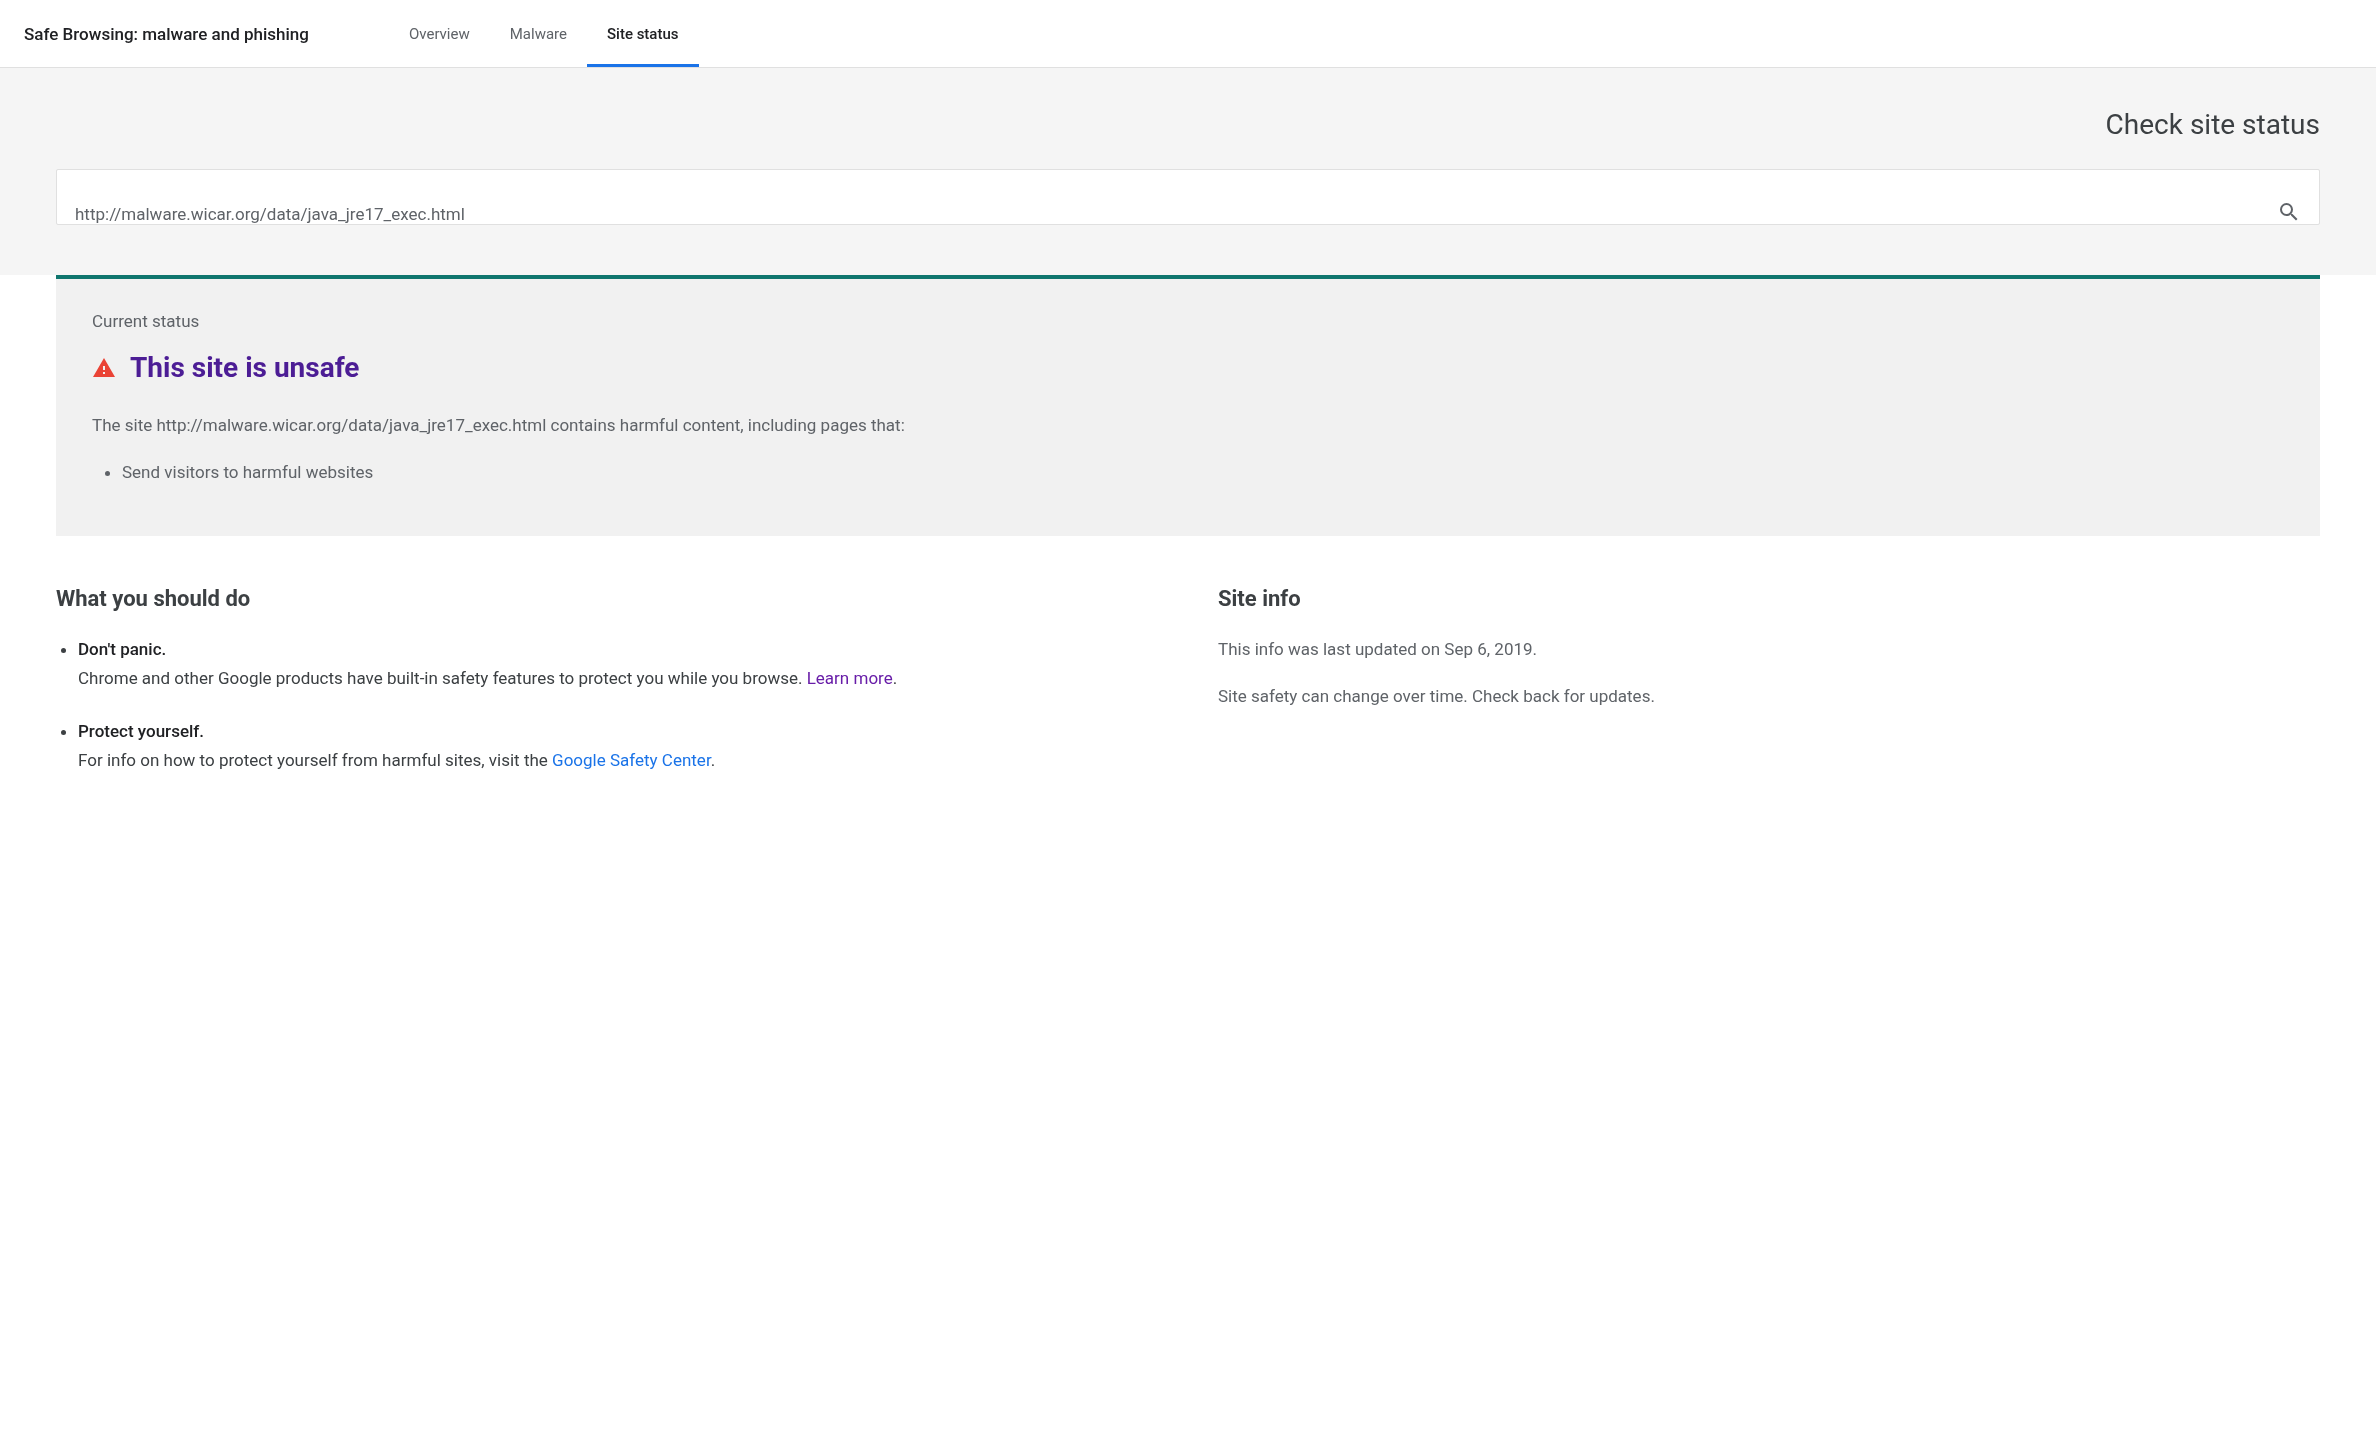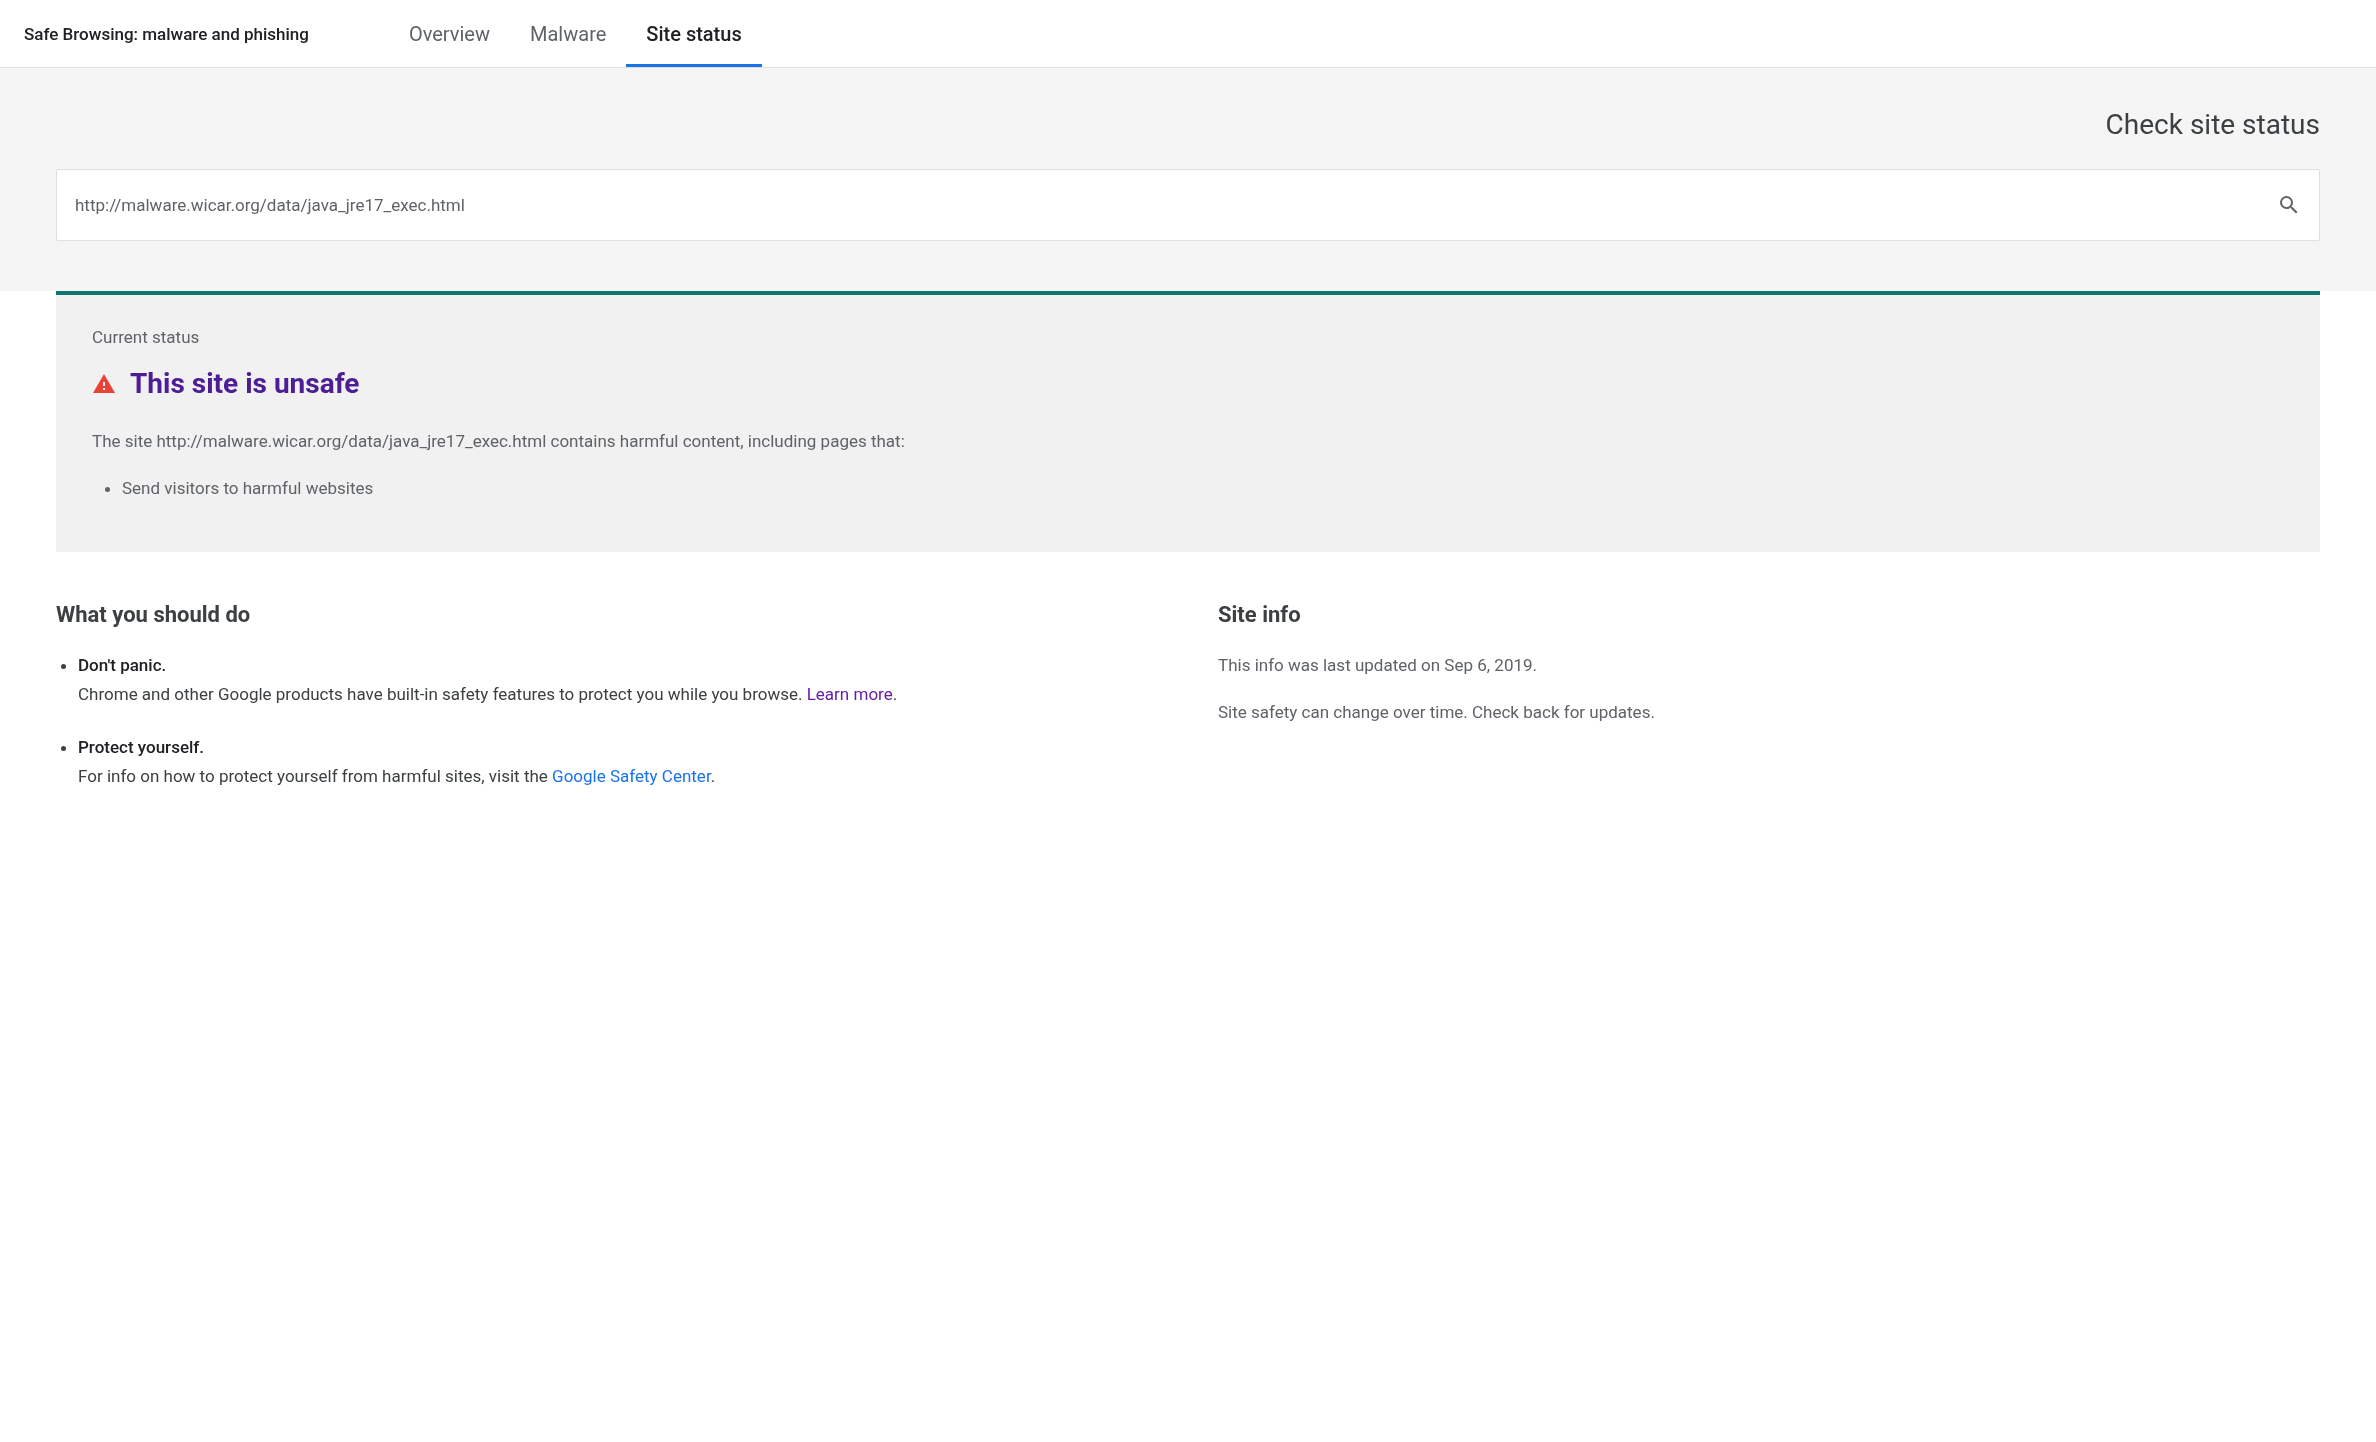--- a/index.html
+++ b/index.html
@@ -26,21 +26,21 @@
       margin-right: 80px;
     }
     .tabs {
       display: flex;
       height: 100%;
     }
     .tab {
       display: flex;
       align-items: center;
       padding: 0 20px;
-      font-size: 20px;
+      font-size: 15px;
       color: #5f6368;
       cursor: pointer;
       position: relative;
       height: 100%;
     }
     .tab.active {
       color: #202124;
       font-weight: 500;
     }
     .tab.active::after {
@@ -58,25 +58,25 @@
     }
     .search-heading {
       font-size: 28px;
       font-weight: 400;
       color: #3c4043;
       margin-bottom: 28px;
       text-align: right;
     }
     .search-box {
       display: flex;
-      align-items: center;
+      align-items: flex-end;
       background: #ffffff;
       border: 1px solid #e0e0e0;
       border-radius: 2px;
-      height: 72px;
+      height: 56px;
       padding: 0 18px;
     }
     .search-input {
       flex: 1;
       border: none;
       outline: none;
       font-size: 17px;
       color: #5f6368;
       font-family: inherit;
     }

